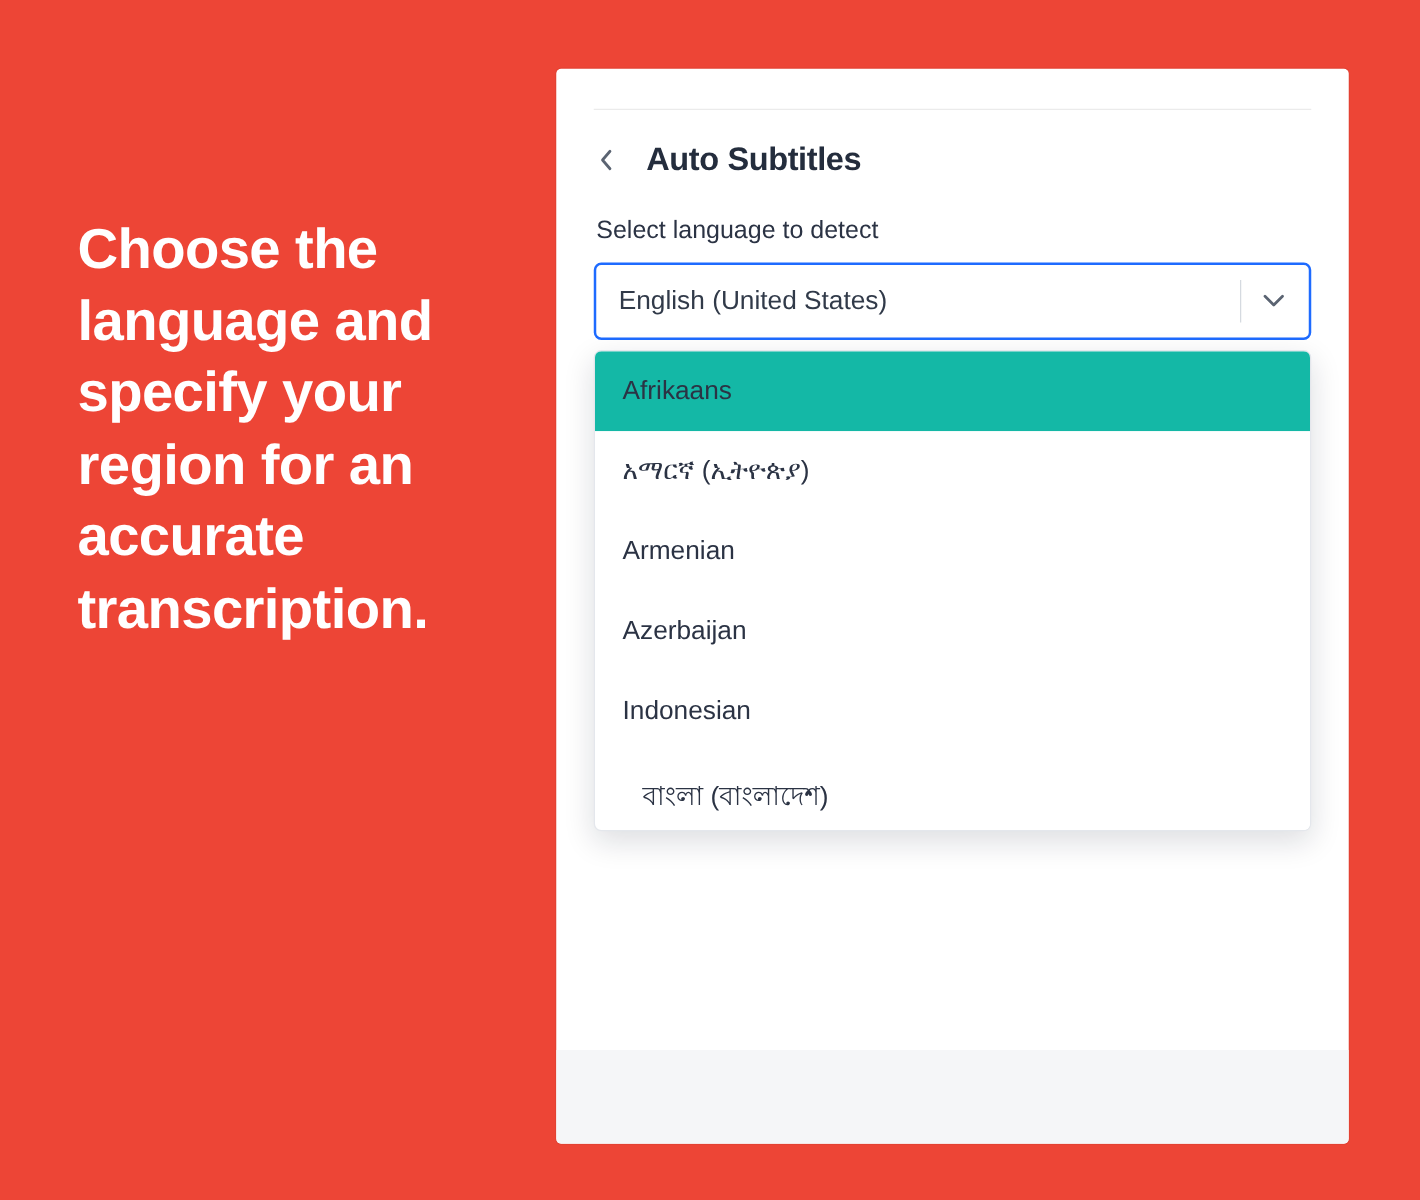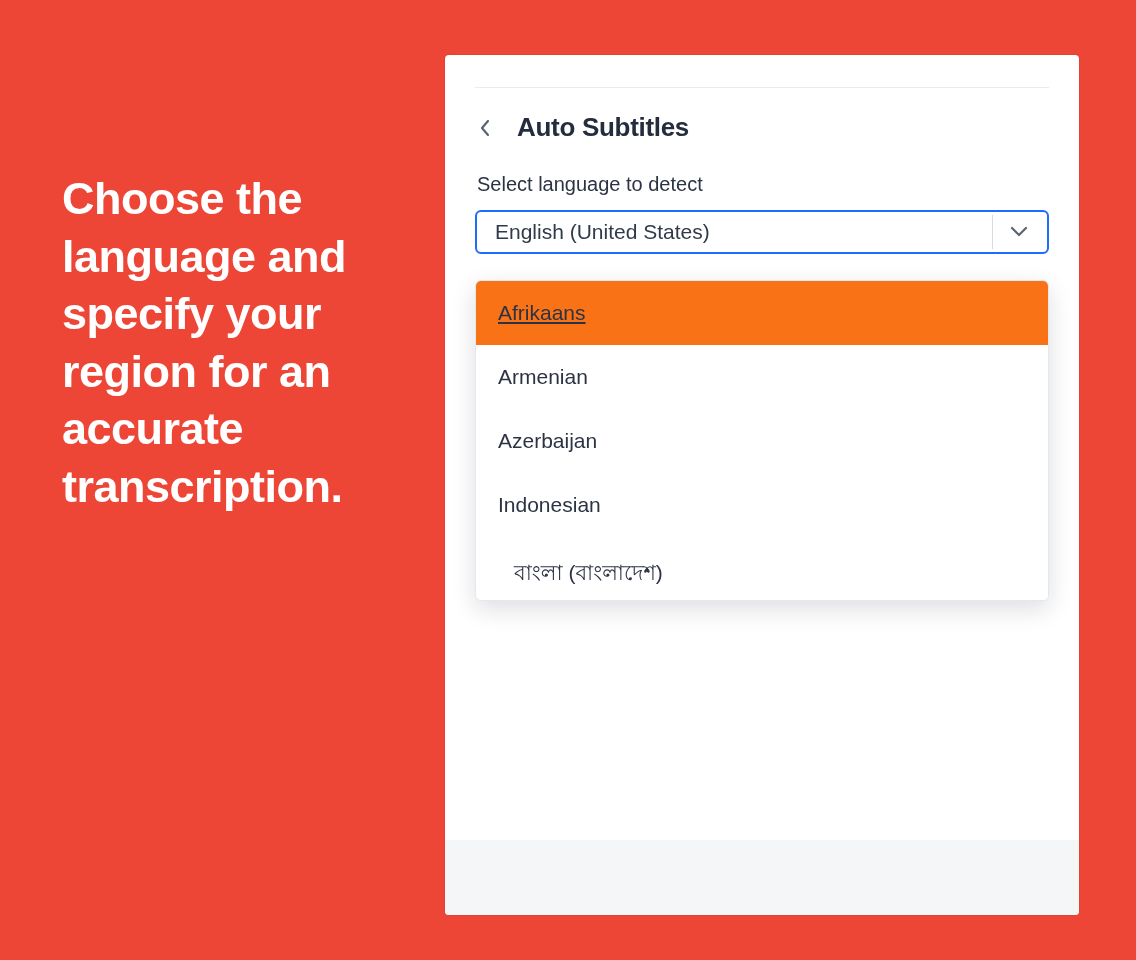--- a/index.html
+++ b/index.html
@@ -64,21 +64,21 @@
       font-size: 20px;
       color: #2B3344;
       padding: 0 4px 14px 4px;
       font-weight:400;
     }
     .select-wrap {
       position: relative;
       margin: 0 2px;
     }
     .select-box {
-      height: 44px;
+      height: 62px;
       border: 2px solid #1E6BFF;
       border-radius: 6px;
       display: flex;
       align-items: center;
       padding: 0 18px;
       cursor: pointer;
       background:#fff;
     }
     .select-value {
       flex: 1;
@@ -108,22 +108,21 @@
       max-height: 493px;
     }
     .dropdown-item {
       padding: 20px 22px;
       font-size: 21px;
       color: #2B3344;
       cursor: pointer;
       background:#fff;
     }
     .dropdown-item.highlight {
-      background: #f97316;
-      text-decoration: underline;
+      background: #14b8a6;
     }
     .dropdown-item:last-child{
       padding-bottom:8px;
       margin-left:16px;
     }
     .bottom-gray{
       position:absolute;
       left:0;right:0;bottom:0;height:75px;
       background:#F5F6F8;
     }
@@ -152,20 +151,21 @@
         <div class="select-divider"></div>
         <span class="chevron-down">
           <svg width="18" height="12" viewBox="0 0 18 12" fill="none">
               <path d="M2 2L9 9L16 2" stroke="#5B6472" stroke-width="2.2" stroke-linecap="round" stroke-linejoin="round"></path>
             </svg>
         </span>
       </div>
 
       <div class="dropdown">
         <div class="dropdown-item highlight">Afrikaans</div>
+        <div class="dropdown-item">አማርኛ (ኢትዮጵያ)</div>
         <div class="dropdown-item">Armenian</div>
         <div class="dropdown-item">Azerbaijan</div>
         <div class="dropdown-item">Indonesian</div>
         <div class="dropdown-item">বাংলা (বাংলাদেশ)</div>
       </div>
     </div>
   </div>
   <div class="bottom-gray"></div>
 </div>
 

